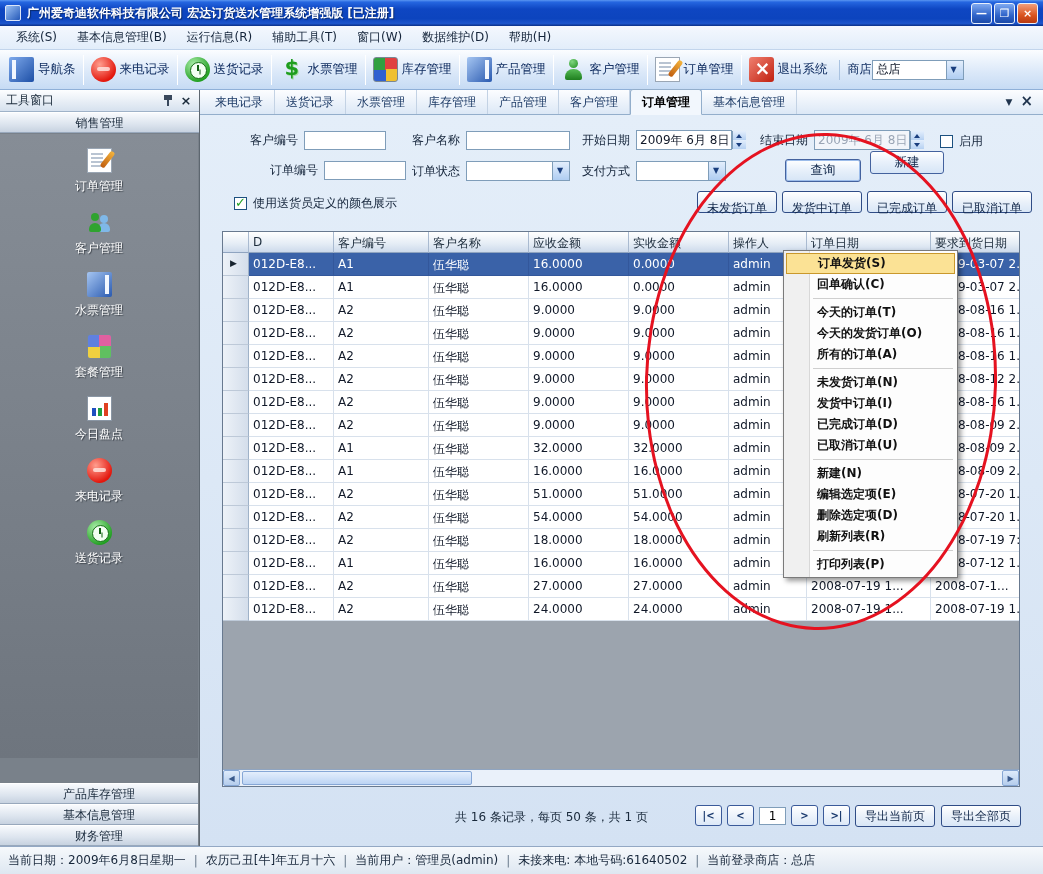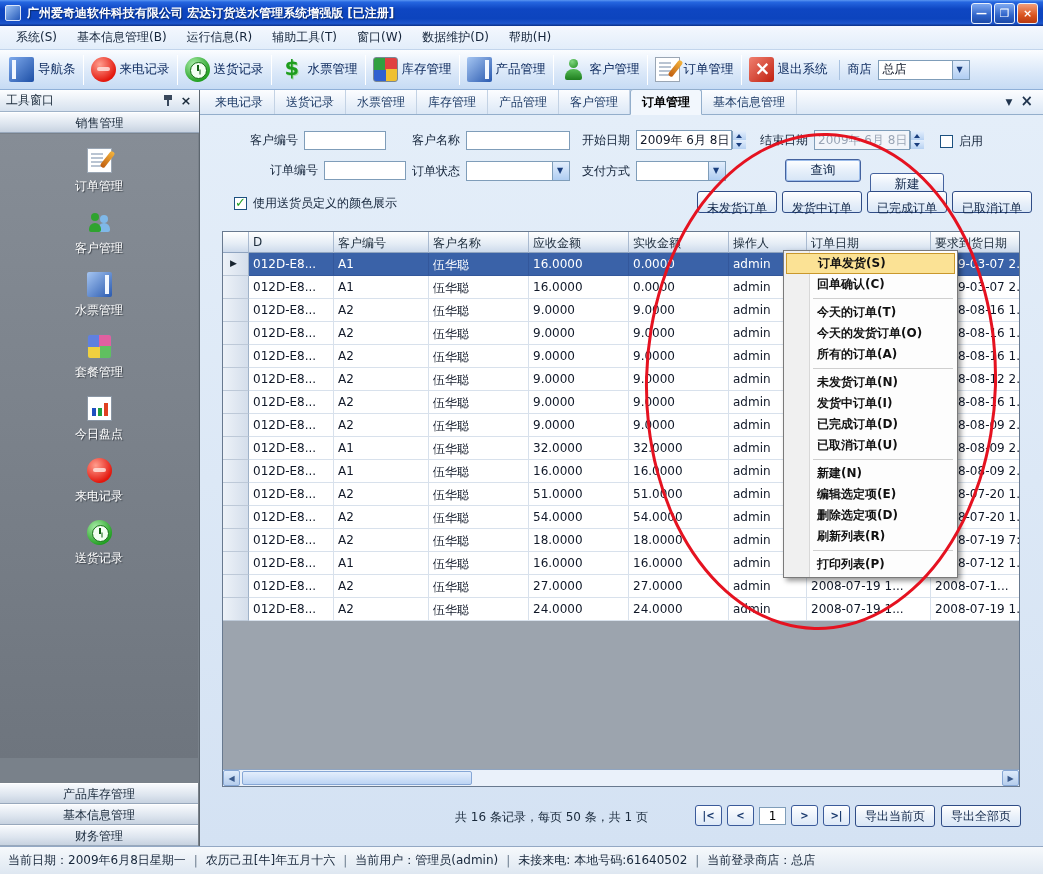--- a/index.html
+++ b/index.html
@@ -24,21 +24,21 @@
     background:linear-gradient(180deg,#F4F8FE,#E2EDFA);border-bottom:1px solid #C2D5EC;}
   .menu-item{padding:13px 10px;color:#14243A;white-space:nowrap;cursor:default;}
 
   
   .toolbar{position:absolute;left:0;top:50px;width:100%;height:40px;display:flex;align-items:center;padding:0 4px;
     background:linear-gradient(180deg,#FBFDFF,#DCE9F9 55%,#C6DBF4);border-bottom:1px solid #8FB0D8;}
   .tb-items{display:flex;align-items:center;height:100%;}
   .tool-btn{display:flex;align-items:center;gap:4px;padding:3px 5px;cursor:pointer;white-space:nowrap;}
   .tool-label{color:#0F2C60;font-size:12.5px;}
   .tool-sep{width:1px;height:30px;background:#A9C2E0;border-right:1px solid #fff;margin:0 2px;flex:none;}
-  .store-group{display:flex;align-items:center;gap:6px;margin-left:6px;padding-left:8px;border-left:1px solid #A9C2E0;}
+  .store-group{display:flex;align-items:center;margin-left:6px;padding-left:8px;border-left:1px solid #A9C2E0;}
   .store-label{color:#0F2C60;}
   .combo{display:flex;align-items:center;height:20px;background:#fff;border:1px solid #7F9DB9;}
   .combo .combo-value{flex:1;padding:0 4px;white-space:nowrap;overflow:hidden;color:#101828;}
   .combo .combo-btn{width:17px;height:100%;flex:none;border-left:1px solid #7F9DB9;position:relative;
     background:linear-gradient(180deg,#E3EEFC,#AFCDF2);}
   .combo .combo-btn::after{content:"▼";position:absolute;left:4px;top:4px;font-size:8px;color:#1A3E7E;}
   .store-combo{width:92px;}
 
   
   .ticon{width:25px;height:25px;position:relative;flex:none;display:inline-block;}
@@ -357,21 +357,21 @@
         </div>
       </div>
       <div class="fgroup" style="left:382px;top:46px;">
         <span class="flabel">支付方式</span>
         <div class="combo" style="width:90px;">
           <span class="combo-value"></span>
           <div class="combo-btn"></div>
         </div>
       </div>
       <button class="xbtn default" style="position:absolute;left:585px;top:44px;width:76px;">查询</button>
-      <button class="xbtn" style="position:absolute;left:670px;top:58px;width:74px;">新建</button>
+      <button class="xbtn" style="position:absolute;left:670px;top:36px;width:74px;">新建</button>
 
       <div class="fgroup" style="left:34px;top:80px;">
         <span class="checkbox checked"></span>
         <span class="flabel">使用送货员定义的颜色展示</span>
       </div>
       <div class="status-btns">
           <button class="status-btn">未发货订单</button>
           <button class="status-btn">发货中订单</button>
           <button class="status-btn">已完成订单</button>
           <button class="status-btn">已取消订单</button>

